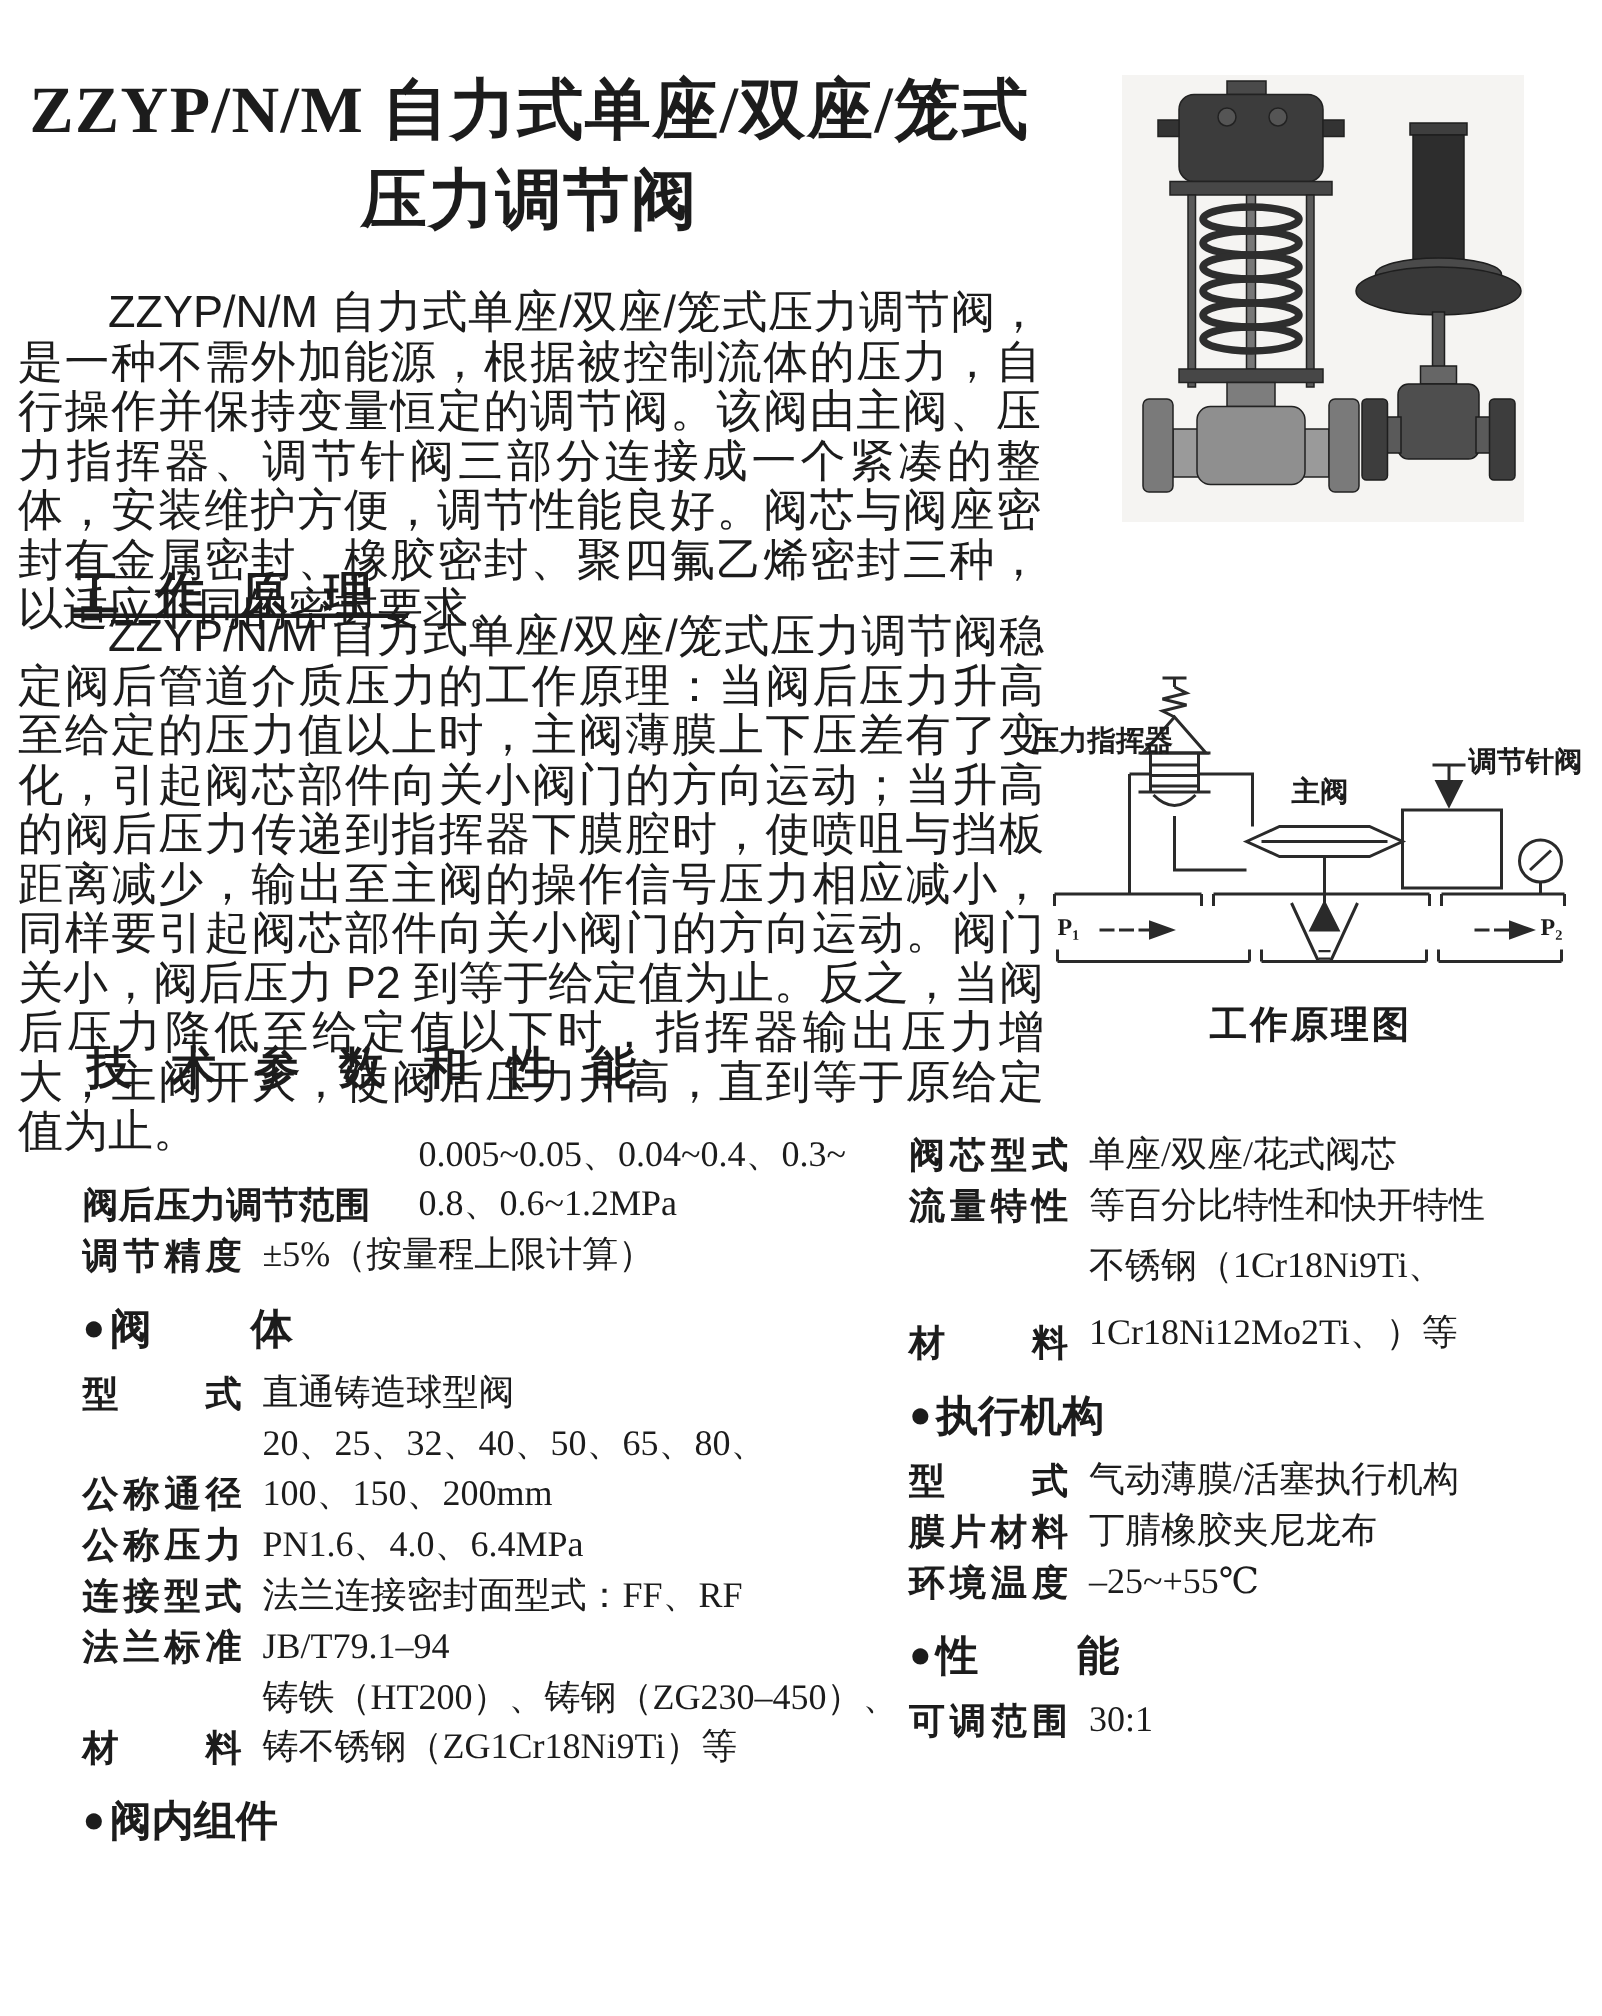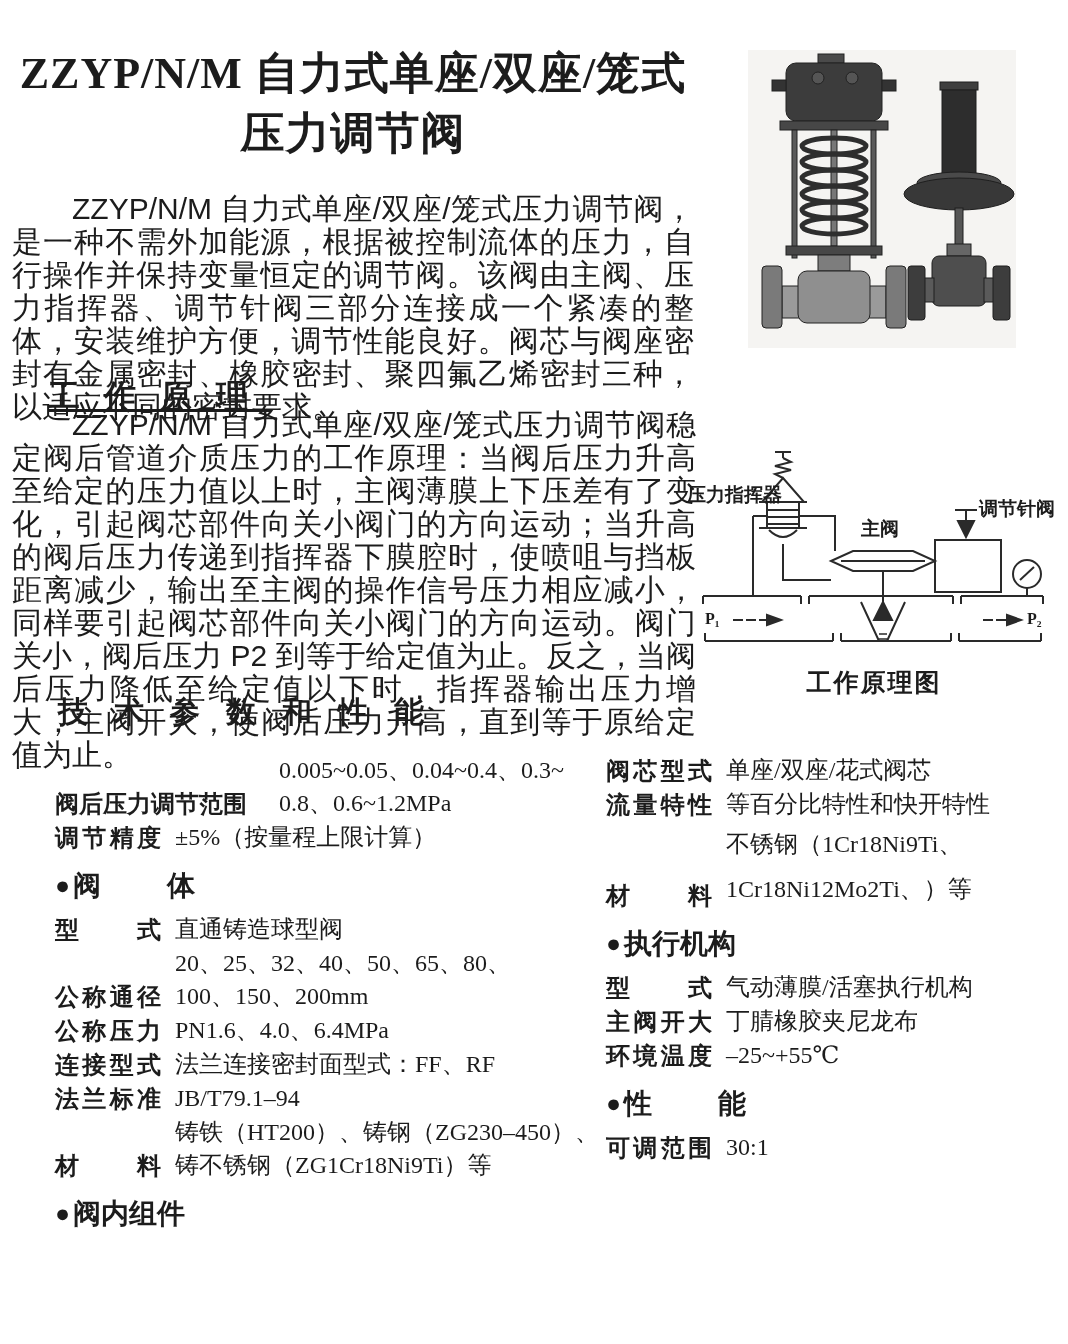--- a/index.html
+++ b/index.html
@@ -219,21 +219,21 @@
 
     <h3 class="sec">
       <span class="bullet">●</span>
       <span class="sec-t">执行机构</span>
     </h3>
     <div class="row">
       <span class="lbl">型式</span>
       <span class="val">气动薄膜/活塞执行机构</span>
     </div>
     <div class="row">
-      <span class="lbl">主阀开大</span>
+      <span class="lbl">膜片材料</span>
       <span class="val">丁腈橡胶夹尼龙布</span>
     </div>
     <div class="row">
       <span class="lbl">环境温度</span>
       <span class="val">–25~+55℃</span>
     </div>
 
     <h3 class="sec">
       <span class="bullet">●</span>
       <span class="sec-t spread">性能</span>

